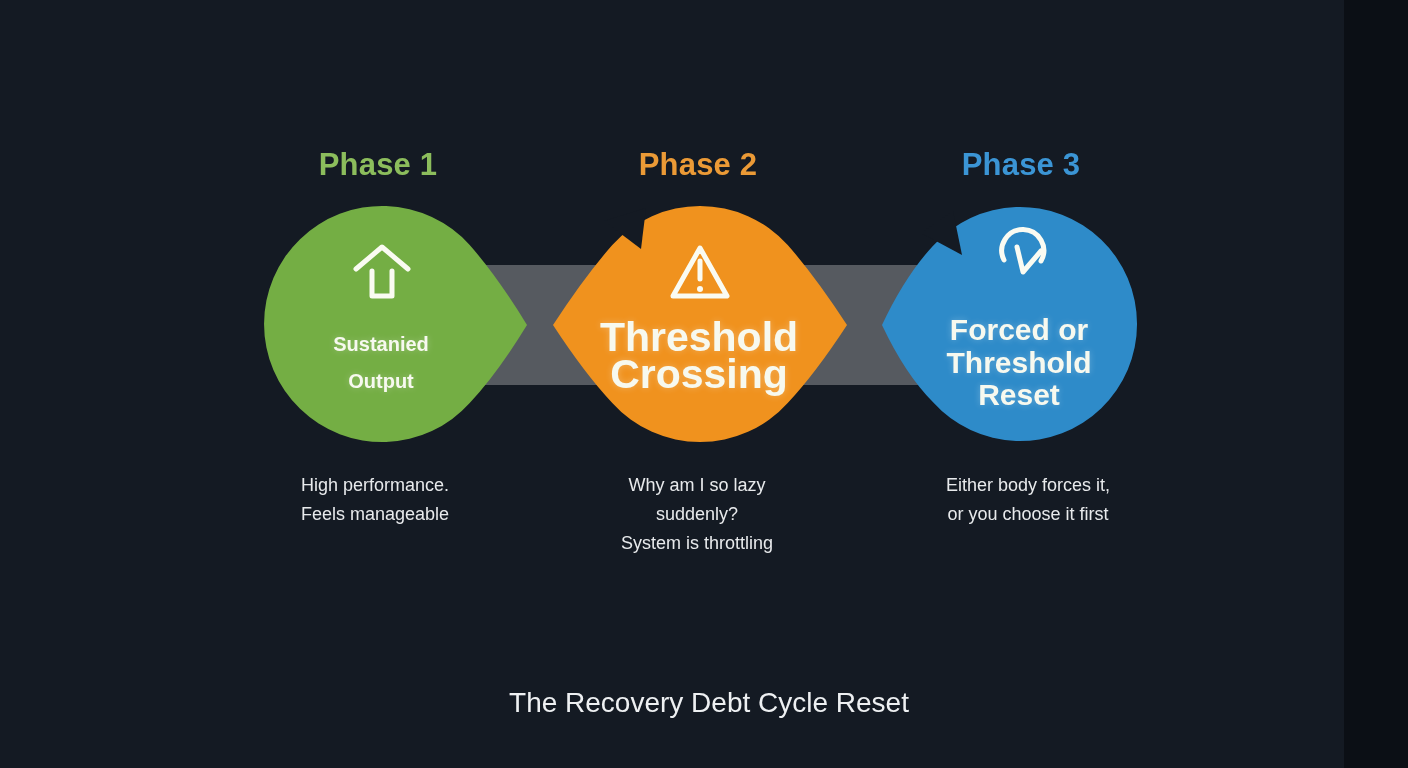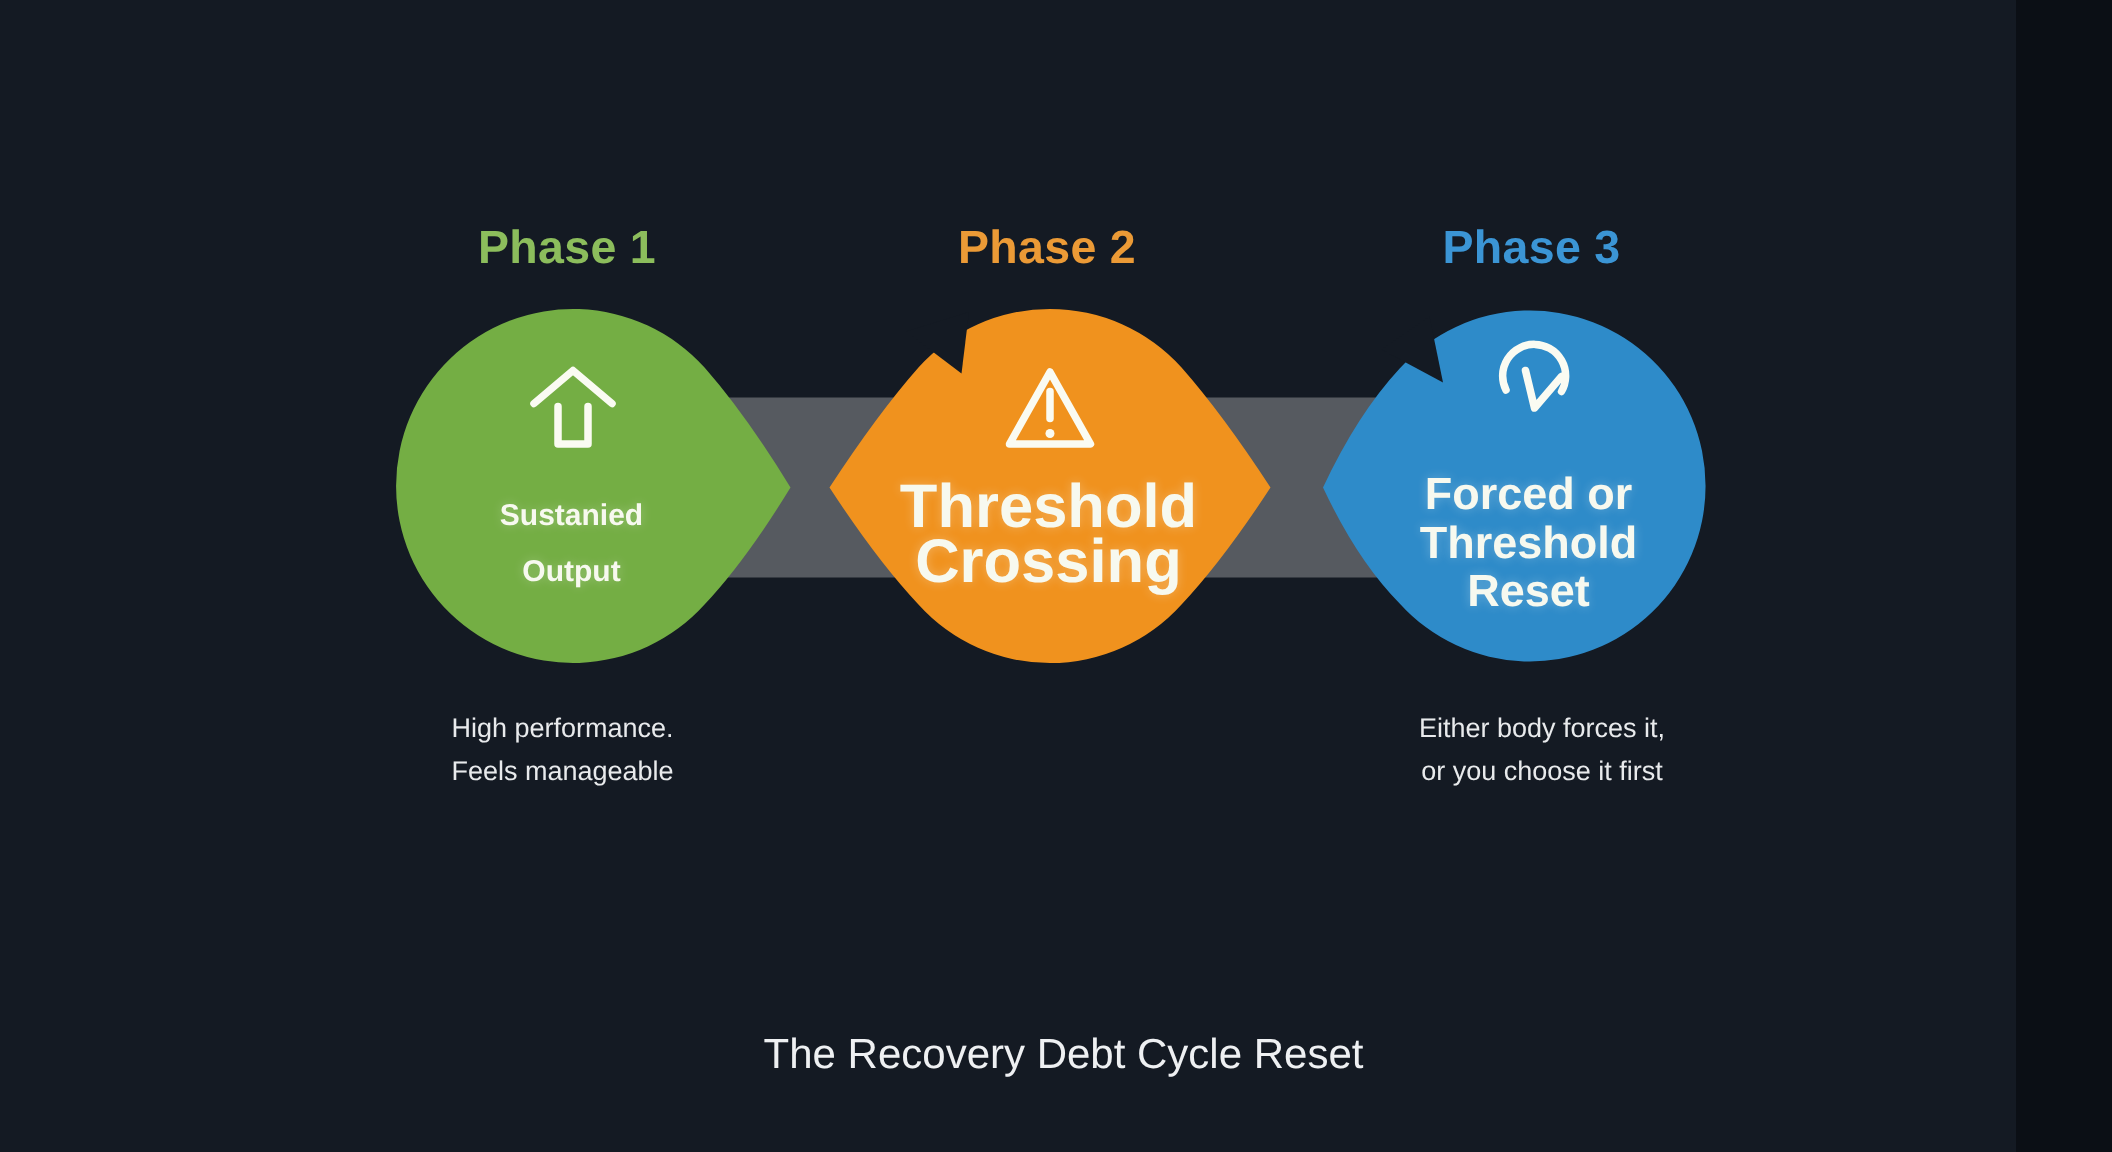--- a/index.html
+++ b/index.html
@@ -85,17 +85,20 @@
   <div class="bubble-text" id="bubble-text-1">Sustanied
 Output</div>
   <div class="bubble-text" id="bubble-text-2">Threshold
 Crossing</div>
   <div class="bubble-text" id="bubble-text-3">Forced or
 Threshold
 Reset</div>
 
   <div class="caption" id="caption-1">High performance.
 Feels manageable</div>
+  <div class="caption" id="caption-2">Why am I so lazy
+suddenly?
+System is throttling</div>
   <div class="caption" id="caption-3">Either body forces it,
 or you choose it first</div>
 
   <div id="diagram-title">The Recovery Debt Cycle Reset</div>
 </div>
 
 </body></html>

